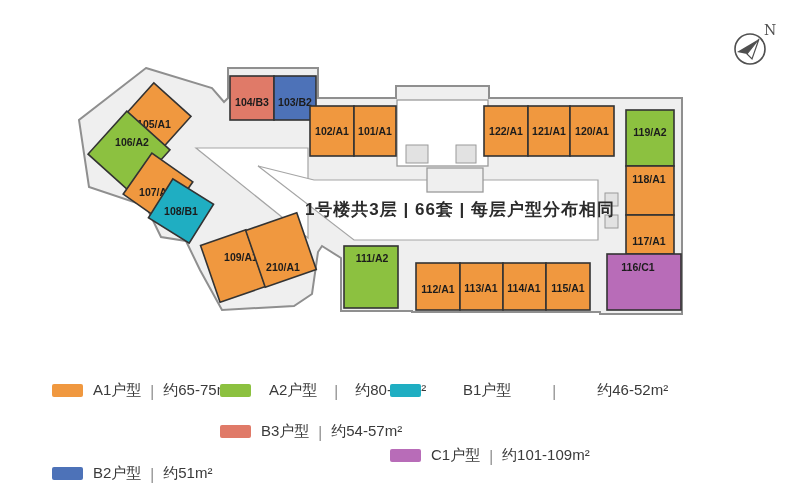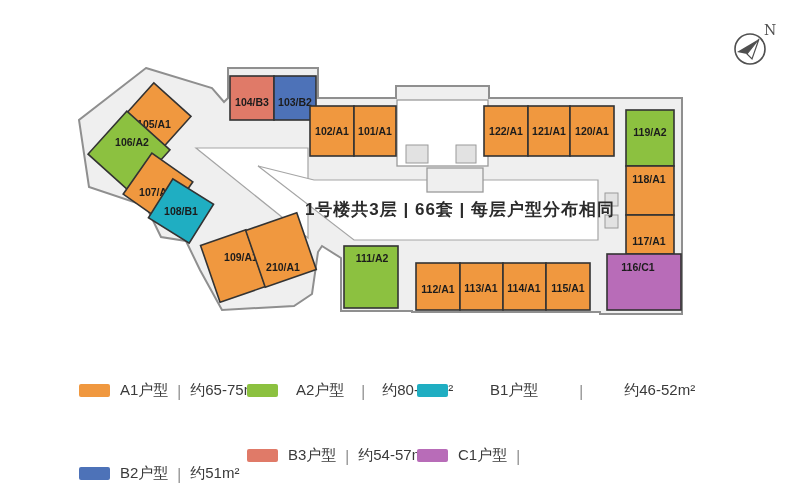--- a/index.html
+++ b/index.html
@@ -4,21 +4,21 @@
 <style>
   html,body{margin:0;padding:0;background:#ffffff;}
   body{width:800px;height:504px;overflow:hidden;position:relative;
        font-family:"Liberation Sans","DejaVu Sans",sans-serif;}
   .stage{position:absolute;left:0;top:0;width:800px;height:504px;}
   svg text{font-family:"Liberation Sans","DejaVu Sans",sans-serif;}
   .unit-label{font-size:10.5px;font-weight:bold;fill:#1c1c1c;}
   .note-text{font-size:17px;font-weight:bold;fill:#2b2b2b;letter-spacing:1px;}
   .compass-n{font-size:14px;fill:#4f4f4f;font-family:"DejaVu Serif","Liberation Serif",serif;}
   .legend-item{position:absolute;display:flex;align-items:center;height:18px;
-               font-size:15px;color:#3a3a3a;white-space:nowrap;margin-left:27px;}
+               font-size:15px;color:#3a3a3a;white-space:nowrap;}
   .legend-item .swatch{margin-right:10px;display:block;}
   .legend-item .sep{color:#8a8a8a;margin:0 9px;font-size:15px;transform:scaleY(1.15);display:inline-block;}
   .legend-item .lab,.legend-item .area{font-weight:normal;}
 </style>
 </head>
 <body>
 
 <div class="stage">
 
   <svg width="800" height="504" viewBox="0 0 800 504">
@@ -168,29 +168,30 @@
     <span class="area">约46-52m²</span>
   </div>
   <div class="legend-item" style="left:52px;top:464px;">
     <svg class="swatch" width="31" height="13">
       <rect x="0" y="0" width="31" height="13" rx="2" fill="#4D72B8"></rect>
     </svg>
     <span class="lab">B2户型</span>
     <span class="sep">|</span>
     <span class="area">约51m²</span>
   </div>
-  <div class="legend-item" style="left:220px;top:446px;justify-content:space-between;">
+  <div class="legend-item" style="left:220px;top:422px;justify-content:space-between;">
     <svg class="swatch" width="31" height="13">
       <rect x="0" y="0" width="31" height="13" rx="2" fill="#E07A68"></rect>
     </svg>
     <span class="lab">B3户型</span>
     <span class="sep">|</span>
     <span class="area">约54-57m²</span>
   </div>
   <div class="legend-item" style="left:390px;top:446px;">
     <svg class="swatch" width="31" height="13">
       <rect x="0" y="0" width="31" height="13" rx="2" fill="#B86CB8"></rect>
     </svg>
     <span class="lab">C1户型</span>
     <span class="sep">|</span>
+    <span class="area">约101-109m²</span>
   </div>
 
 </div>
 
 </body></html>

